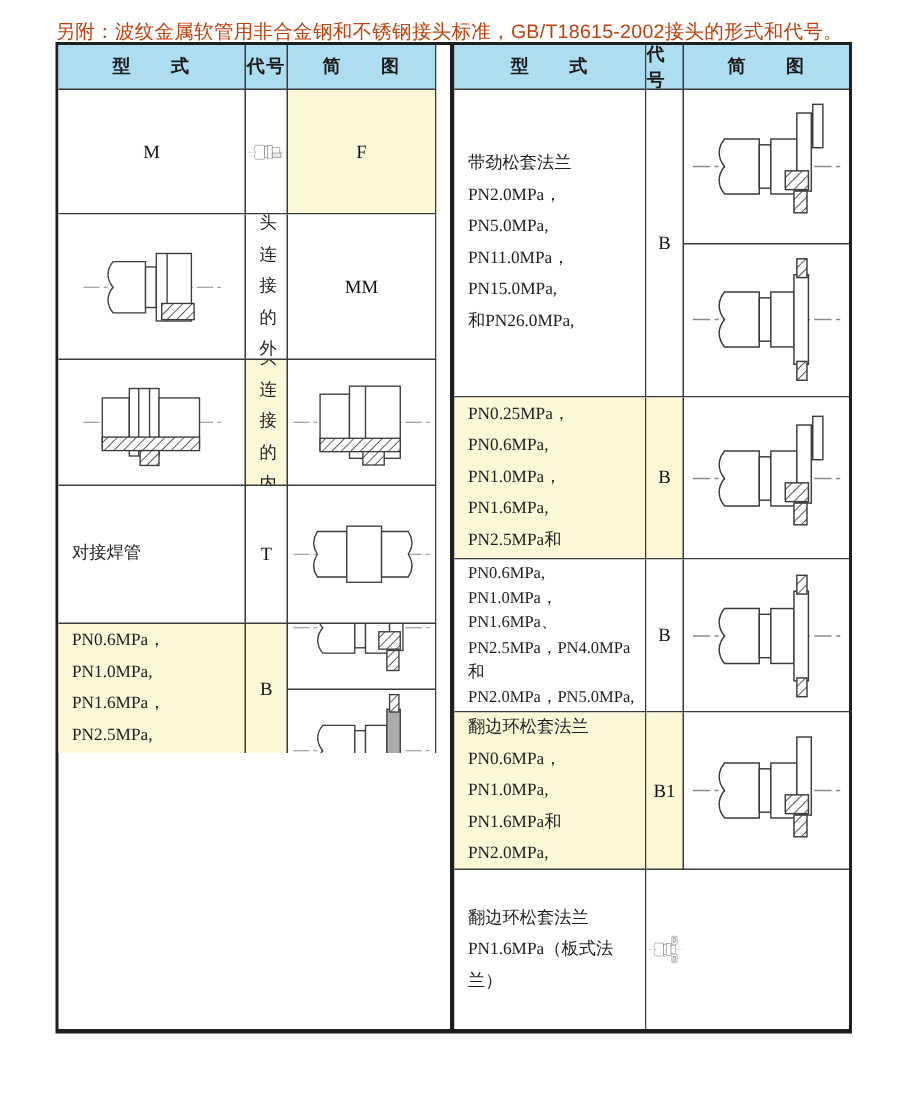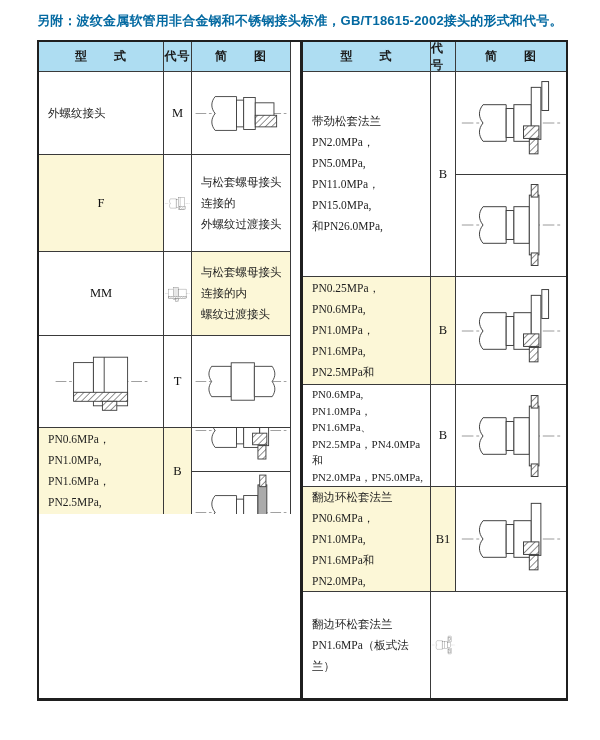--- a/index.html
+++ b/index.html
@@ -3,24 +3,24 @@
 <meta charset="utf-8">
 <style>
   html,body{margin:0;padding:0;}
   body{
     width:600px;height:740px;background:#ffffff;position:relative;
     font-family:"Liberation Serif", serif;color:#222;
   }
   .page-title{
     position:absolute;left:37px;top:12px;width:540px;
     font-family:"Liberation Sans", sans-serif;
-    font-size:13px;font-weight:bold;color:#0369a1;letter-spacing:0.2px;
+    font-size:13px;font-weight:normal;color:#c2410c;letter-spacing:0.2px;
   }
   .tbl{
-    position:absolute;left:37px;top:40px;
+    position:absolute;left:37px;top:28px;
     display:flex;border:2px solid #1f1f1f;border-bottom-width:3px;background:#fff;
   }
   .half{display:grid;}
   .half-left{grid-template-columns:125px 28px 99px;grid-template-rows:30px 83px 97px 84px 92px 86px 184px;}
   .half-right{grid-template-columns:128px 25px 110px;grid-template-rows:30px 205px 108px 102px 105px 106px;}
   .divider{width:9px;background:#fff;border-right:3px solid #1f1f1f;}
   .c{
     border-right:1px solid #3a3a3a;border-bottom:1px solid #3a3a3a;
     box-sizing:border-box;display:flex;align-items:center;justify-content:center;
     overflow:hidden;background:#fff;
@@ -143,23 +143,20 @@
 
 <div class="page-title">另附：波纹金属软管用非合金钢和不锈钢接头标准，GB/T18615-2002接头的形式和代号。</div>
 
 <div class="tbl">
 
   <div class="half half-left">
     <div class="c hd">型　　式</div>
     <div class="c hd">代号</div>
     <div class="c hd">简　　图</div>
 
-    <div class="c type">
-        <span class="tt">外螺纹接头</span>
-      </div>
     <div class="c">
         <span class="code">M</span>
       </div>
     <div class="c">
         <svg class="diag" width="99" height="81">
           <use href="#sym-male"></use>
         </svg>
       </div>
 
     <div class="c hl">
@@ -187,20 +184,23 @@
     <div class="c type hl">
         <span class="tt">与松套螺母接头连接的内
 螺纹过渡接头</span>
       </div>
     <div class="c">
         <svg class="diag" width="99" height="81">
           <use href="#sym-union-f"></use>
         </svg>
       </div>
 
+    <div class="c type">
+        <span class="tt">对接焊管</span>
+      </div>
     <div class="c">
         <span class="code">T</span>
       </div>
     <div class="c">
         <svg class="diag" width="99" height="81">
           <use href="#sym-weld"></use>
         </svg>
       </div>
 
     <div class="c type hl bb0">

